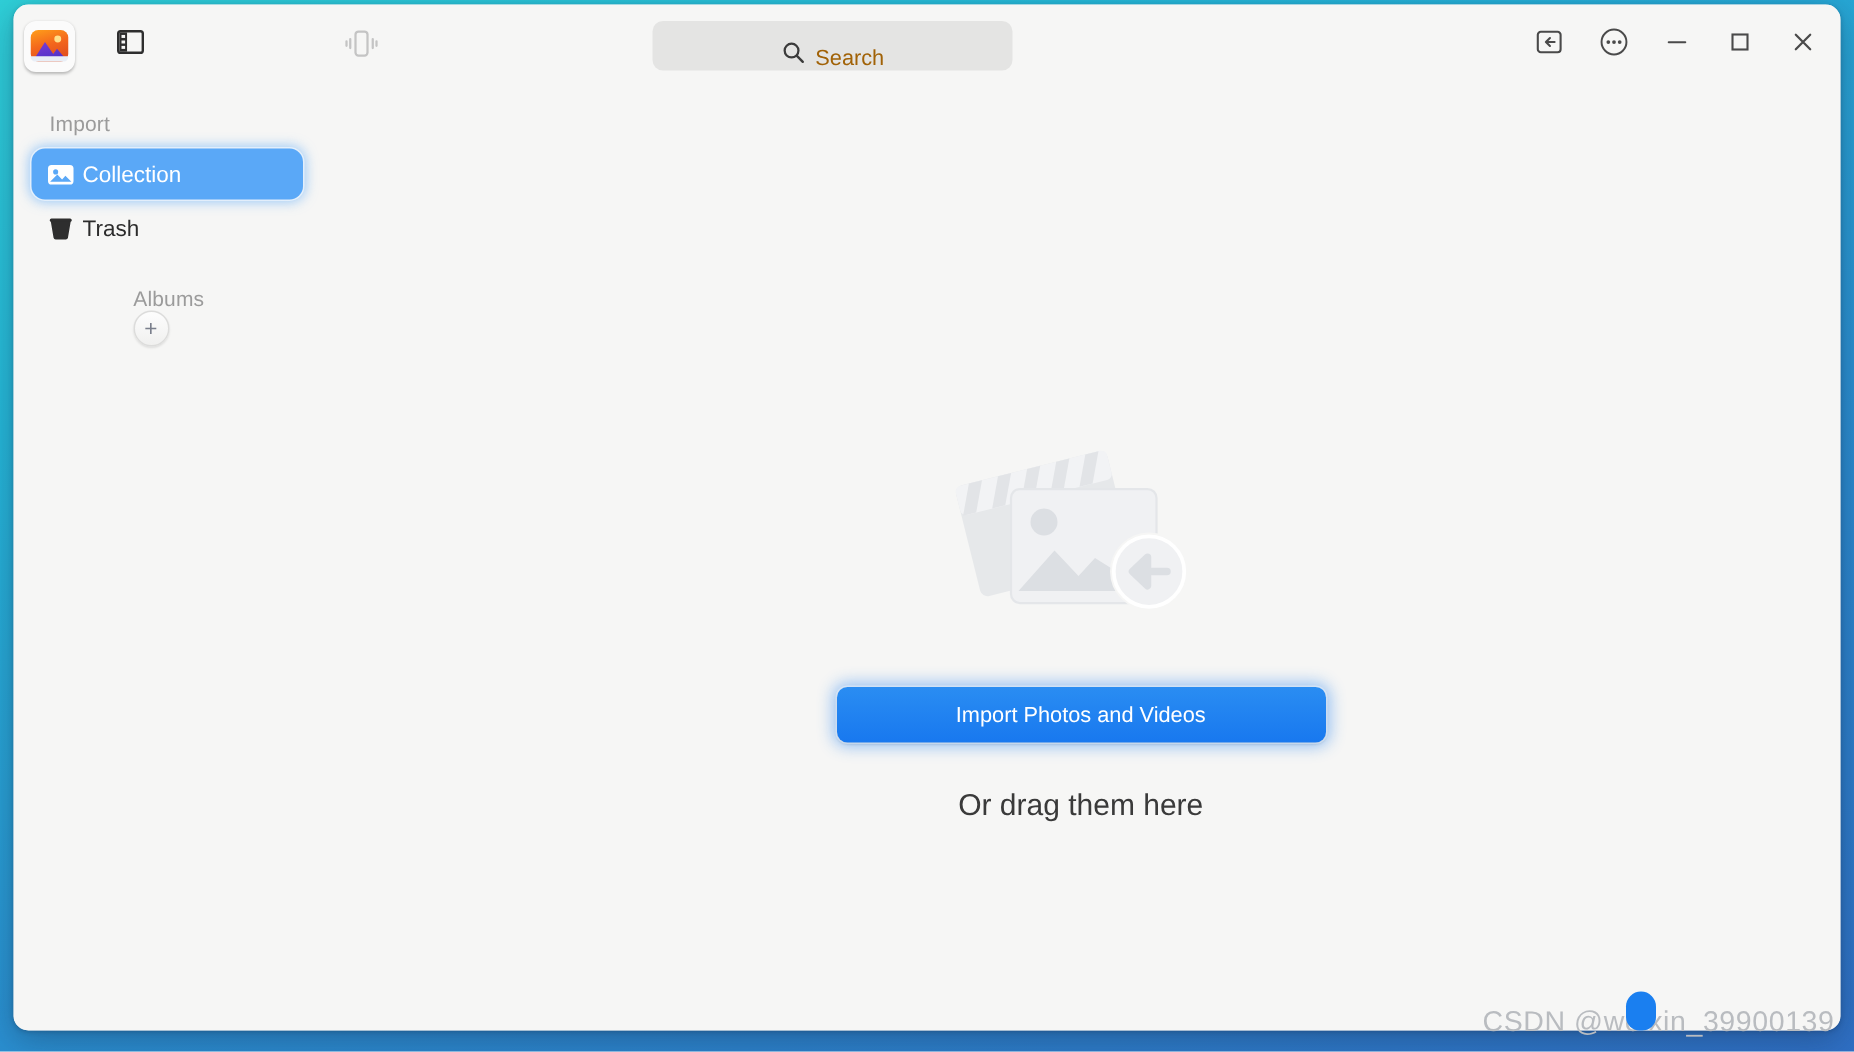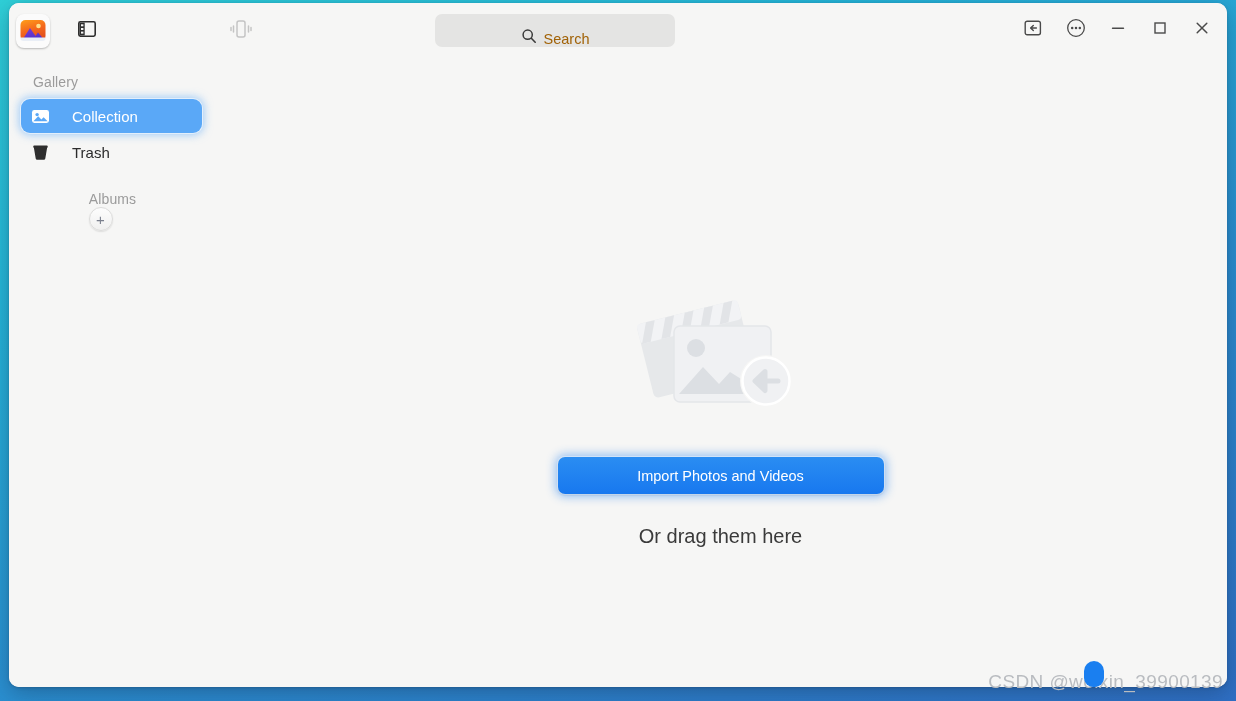--- a/index.html
+++ b/index.html
@@ -142,21 +142,21 @@
     box-shadow: 0 1px 1.5px rgba(0,0,0,0.10);
     display: flex; align-items: center; justify-content: center;
     color: #7a7f8c;
     font-size: 15px;
     line-height: 1;
   }
 
   .sb-item {
     display: flex;
     align-items: center;
-    gap: 22px;
+    gap: 5px;
     height: 34px;
     margin: 2px 12px;
     padding-left: 9px;
     border-radius: 9px;
     font-size: 15px;
     color: #2c2c2c;
   }
   .sb-item .sb-icon {
     width: 20px; height: 20px;
     display: flex; align-items: center; justify-content: center;
@@ -335,21 +335,21 @@
             <path d="M4.2 4.2 L13.8 13.8 M13.8 4.2 L4.2 13.8" stroke="#4a4a4a" stroke-width="1.5" stroke-linecap="round"></path>
           </svg>
         </span>
       </div>
 
     </div>
   </div>
 
   <div id="sidebar">
 
-    <div class="sb-section-label">Gallery</div>
+    <div class="sb-section-label">Import</div>
 
     <div class="sb-item selected">
       <span class="sb-icon">
         <svg width="19" height="19" viewBox="0 0 19 19">
           <rect x="1" y="3" width="17" height="13" rx="2.4" fill="#ffffff"></rect>
           <circle cx="6.1" cy="7.6" r="1.7" fill="#5aa8f7"></circle>
           <path d="M2.4 14.2 L7.2 9.3 L10.4 12.6 L12.6 10.2 L16.6 14.2 Z" fill="#5aa8f7"></path>
         </svg>
       </span>
       <span>Collection</span>

